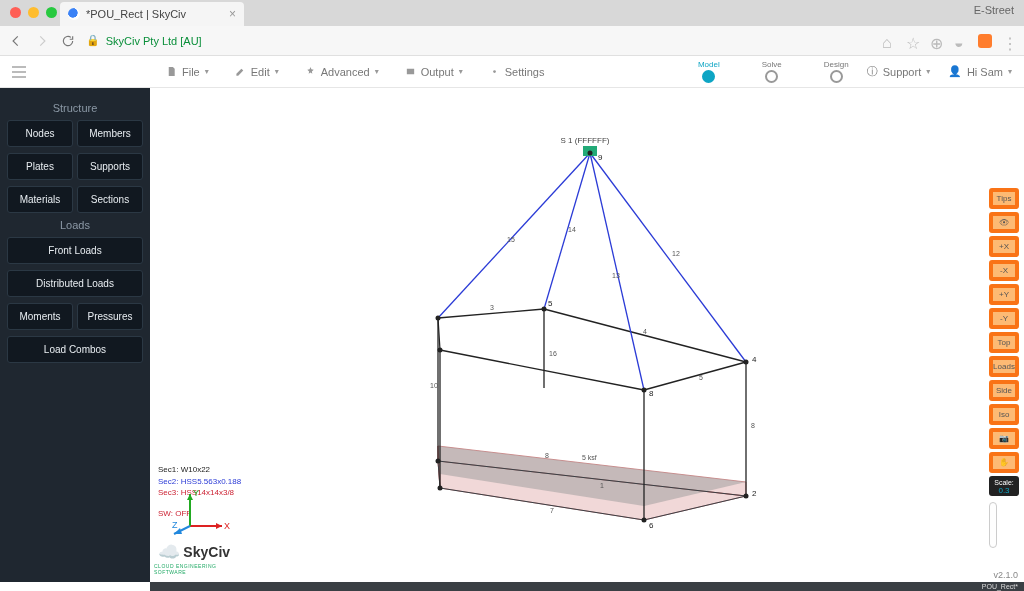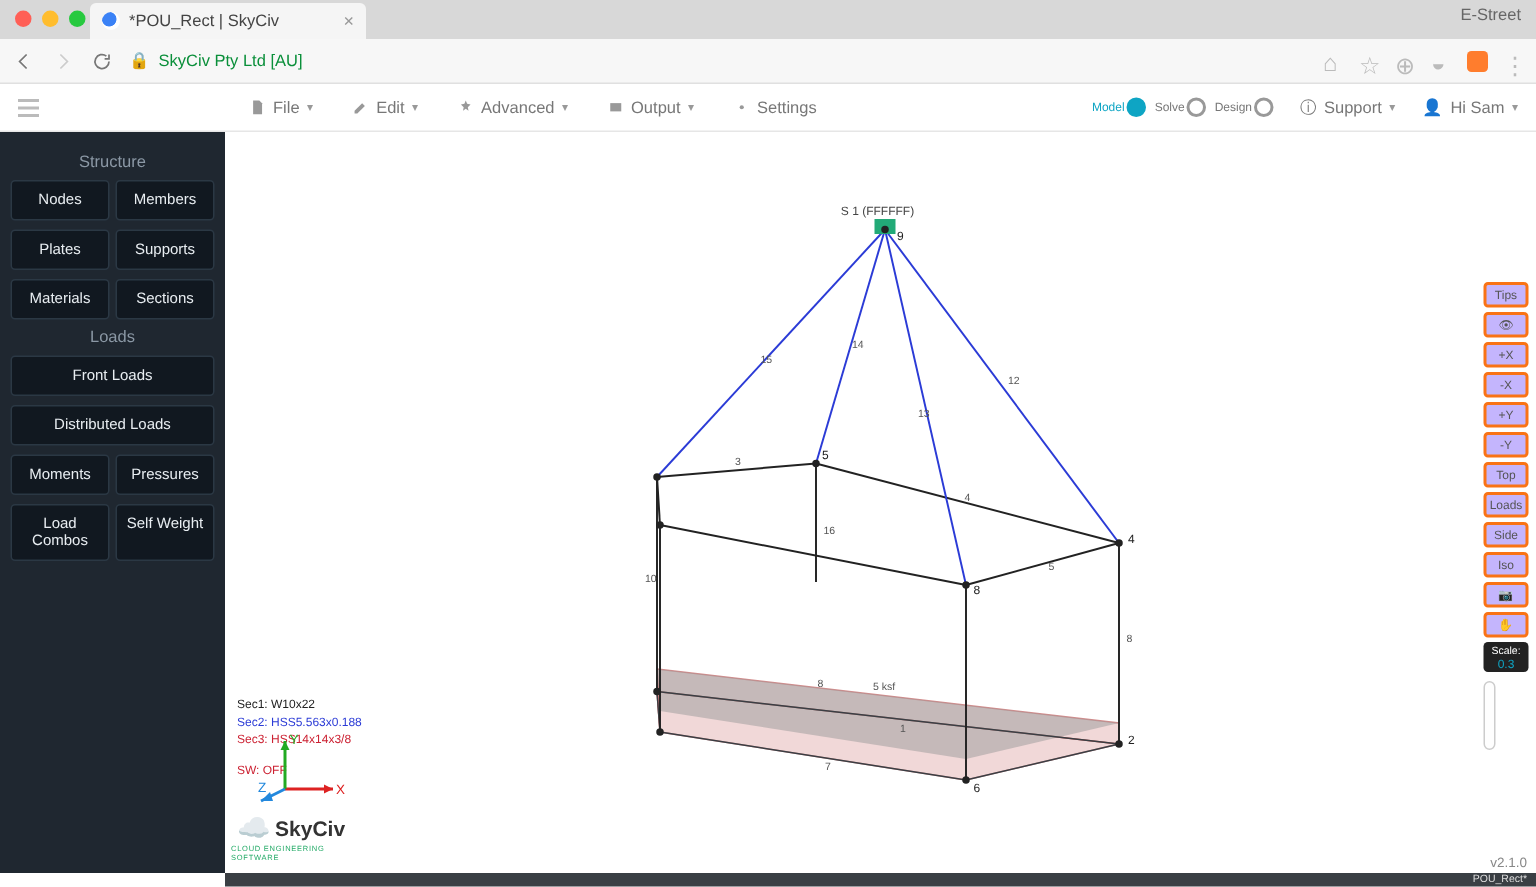--- a/index.html
+++ b/index.html
@@ -34,21 +34,21 @@
   .toolbar { position: absolute; top: 56px; left: 0; right: 0; height: 32px; background: #fff; border-bottom: 1px solid #e6e6e6; display: flex; align-items: center; padding: 0 12px; color: #777; font-size: 11px; }
   .hamburger { width: 14px; height: 12px; display: flex; flex-direction: column; justify-content: space-between; margin-right: 140px; cursor: pointer; }
   .hamburger span { height: 2px; background: #bbb; }
   .menu { display: flex; gap: 26px; }
   .menu-item { display: flex; align-items: center; gap: 5px; cursor: pointer; }
   .menu-item svg { width: 11px; height: 11px; fill: #999; }
   .caret { font-size: 8px; color: #999; }
 
   .toolbar-right { margin-left: auto; display: flex; align-items: center; gap: 18px; }
   .steps { display: flex; gap: 6px; align-items: center; font-size: 8px; text-align: center; }
-  .step { display: flex; flex-direction: row; align-items: center; gap: 1px; color: #777; }
+  .step { display: flex; flex-direction: column; align-items: center; gap: 1px; color: #777; margin-left: 36px; }
   .step.active { color: #0ea5c4; }
   .step .ball { width: 13px; height: 13px; border-radius: 50%; border: 2px solid #999; background: #fff; }
   .step.active .ball { border-color: #0ea5c4; background: #0ea5c4; }
   .support, .user { display: flex; align-items: center; gap: 5px; cursor: pointer; }
 
   
   .sidebar { position: absolute; top: 88px; left: 0; width: 150px; bottom: 9px; background: #1f2730; padding: 8px 7px; }
   .sb-heading { color: #8b98a5; font-size: 11px; text-align: center; margin: 6px 0 6px; }
   .sb-row { display: flex; gap: 4px; margin-bottom: 6px; }
   .sb-btn { flex: 1; background: #111820; color: #e8edf1; border: 1px solid #2b3844; border-radius: 3px; font-size: 10px; padding: 7px 2px; text-align: center; cursor: pointer; line-height: 1.1; }
@@ -66,21 +66,21 @@
   .logo { position: absolute; left: 4px; bottom: 4px; width: 80px; height: 40px; display: flex; flex-direction: column; align-items: center; justify-content: center; color: #333; }
   .logo .brand { font-size: 14px; font-weight: 600; }
   .logo .tag { font-size: 5px; color: #2a6; letter-spacing: .5px; }
   .version { position: absolute; right: 6px; bottom: 2px; font-size: 9px; color: #888; }
 
   
   .statusbar { position: absolute; left: 150px; right: 0; bottom: 0; height: 9px; background: #3a3f44; color: #ddd; font-size: 7px; line-height: 9px; text-align: right; padding-right: 6px; }
 
   
   .righttools { position: absolute; top: 100px; right: 5px; width: 30px; display: flex; flex-direction: column; gap: 3px; }
-  .rt-btn { background: #c4b5fd; border: 2px solid #f97316; border-radius: 3px; font-size: 8px; color: #555; text-align: center; padding: 2px 0; cursor: pointer; }
+  .rt-btn { background: #fdba74; border: 4px solid #f97316; border-radius: 3px; font-size: 8px; color: #555; text-align: center; padding: 2px 0; cursor: pointer; }
   .rt-scale { background: #222; color: #fff; border-radius: 3px; padding: 3px 0 1px; display: flex; flex-direction: column; align-items: center; font-size: 7px; }
   .rt-scale .val { color: #0ea5c4; font-size: 8px; }
   .rt-slider { width: 8px; height: 46px; background: #fefefe; border: 1px solid #ccc; border-radius: 4px; margin-top: 3px; }
 
   
   .triad { position: absolute; left: 20px; bottom: 44px; width: 60px; height: 50px; }
 
   .label { font: 8px Arial; fill: #444; }
   .nodeLbl { font: 8px Arial; fill: #222; }
   .edgeLbl { font: 7px Arial; fill: #555; }
@@ -230,21 +230,20 @@
     </div>
   <div class="sb-row">
       <div class="sb-btn full">Distributed Loads</div>
     </div>
   <div class="sb-row">
     <div class="sb-btn">Moments</div>
     <div class="sb-btn">Pressures</div>
   </div>
   <div class="sb-row">
     <div class="sb-btn">Load Combos</div>
-    <div class="sb-btn">Self Weight</div>
   </div>
 </div>
 
 <div class="canvas-wrap">
   <svg class="canvas" viewBox="0 0 874 494">
 
     <polygon class="plateFill" points="288,373 596,408 494,432 290,400"></polygon>
     <polygon class="plateFill" points="288,358 596,394 596,408 288,373"></polygon>
     <polygon class="plateFill" points="288,358 288,373 290,400 290,386"></polygon>
     <polygon class="plateTop" points="288,358 596,394 494,418 290,386"></polygon>

